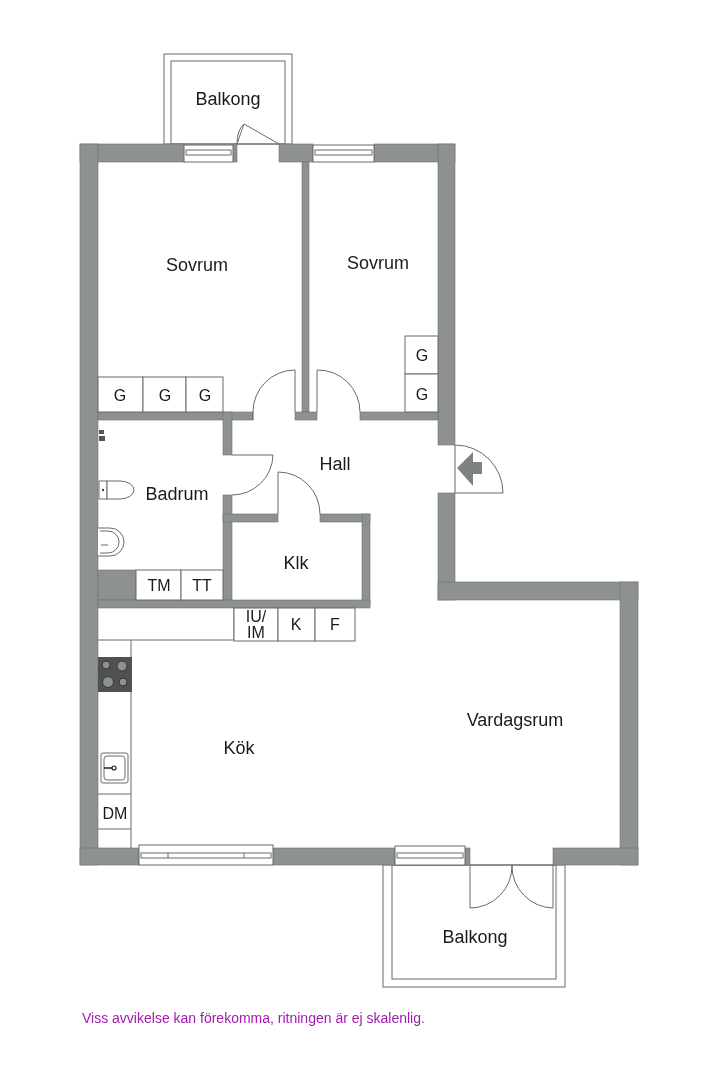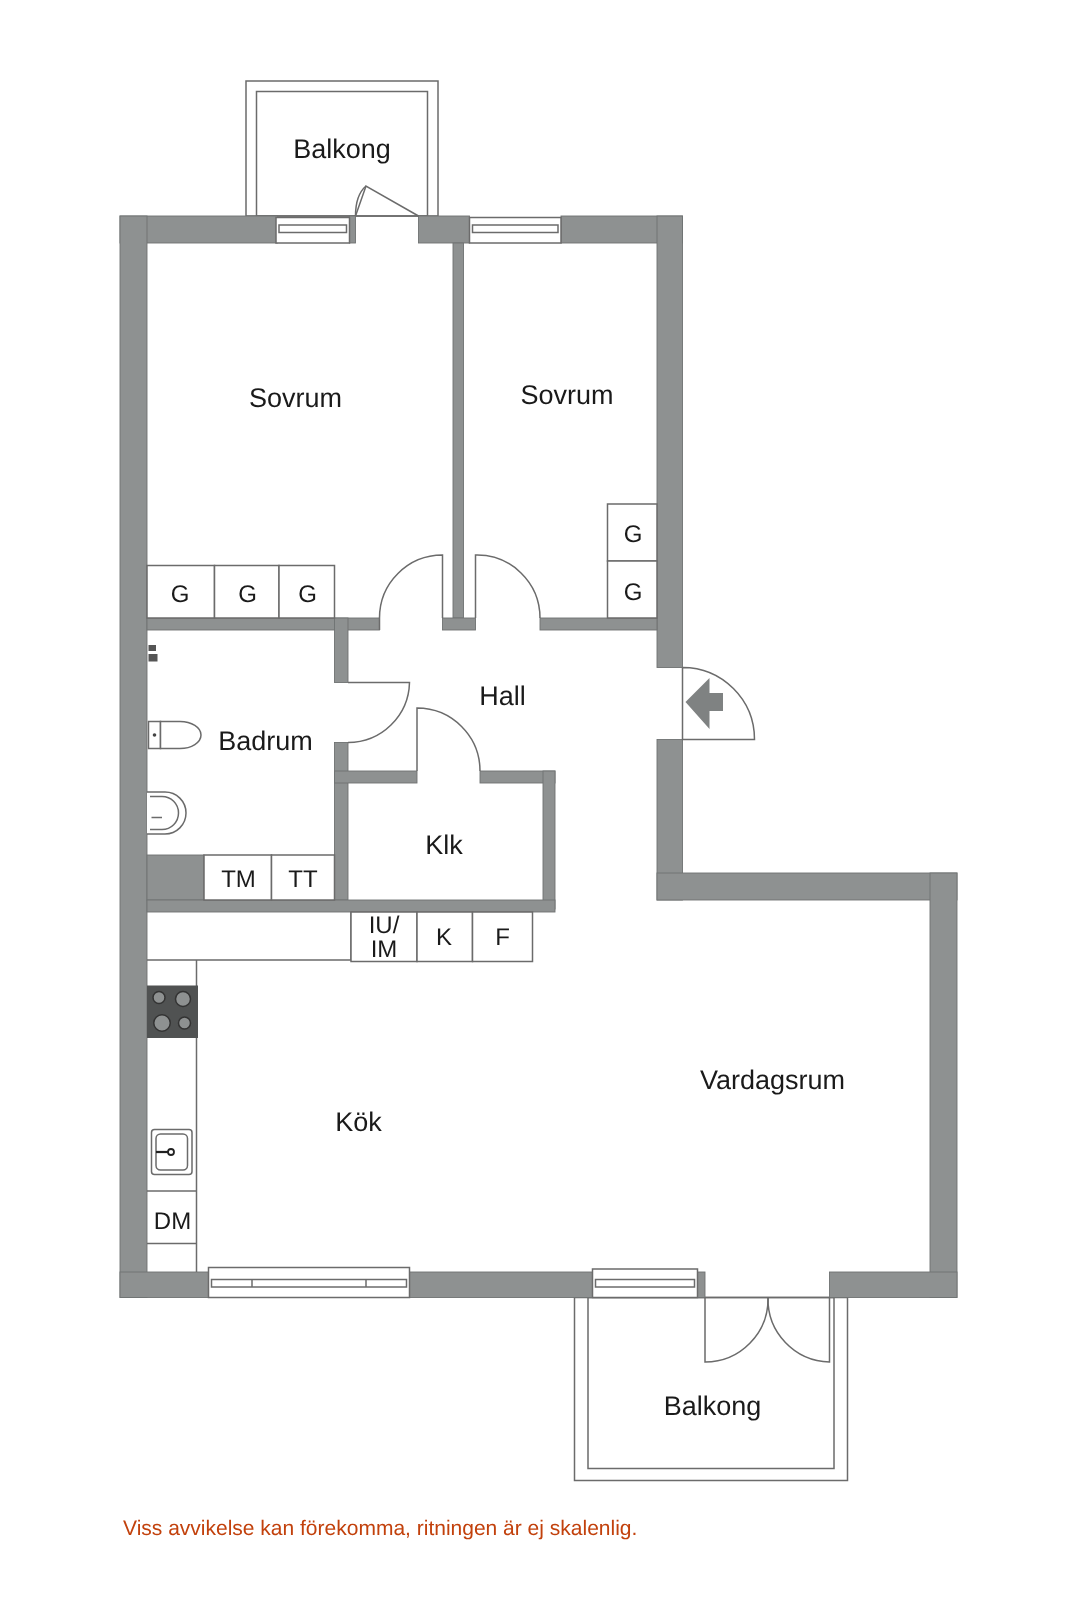--- a/index.html
+++ b/index.html
@@ -6,21 +6,21 @@
   body { width: 720px; height: 1080px; position: relative; overflow: hidden;
          font-family: "Liberation Sans", "DejaVu Sans", sans-serif; color: #1a1a1a; }
   #plan { position: absolute; left: 0; top: 0; width: 720px; height: 1080px; }
   .wall { fill: #8e9191; stroke: #6f7272; stroke-width: 0.6; }
   .thin { fill: none; stroke: #6b6b6b; stroke-width: 1; }
   .fixture { fill: #ffffff; stroke: #6b6b6b; stroke-width: 1; }
   .win { fill: #ffffff; stroke: #6b6b6b; stroke-width: 1; }
   .lbl { font-family: "Liberation Sans", "DejaVu Sans", sans-serif; fill: #1a1a1a; }
   .room { font-size: 18px; }
   .cab { font-size: 16px; }
-  .disclaimer { position: absolute; left: 82px; top: 1010px; font-size: 14px; color: #c2410c; }
+  .disclaimer { position: absolute; left: 82px; top: 1010px; font-size: 14px; color: #a21caf; }
 </style>
 </head>
 <body>
 
 <svg id="plan" viewBox="0 0 720 1080" xmlns="http://www.w3.org/2000/svg">
 
   <g>
     <rect class="thin" x="164" y="54" width="128" height="90"></rect>
     <rect class="thin" x="171" y="61" width="114" height="83"></rect>
   </g>

